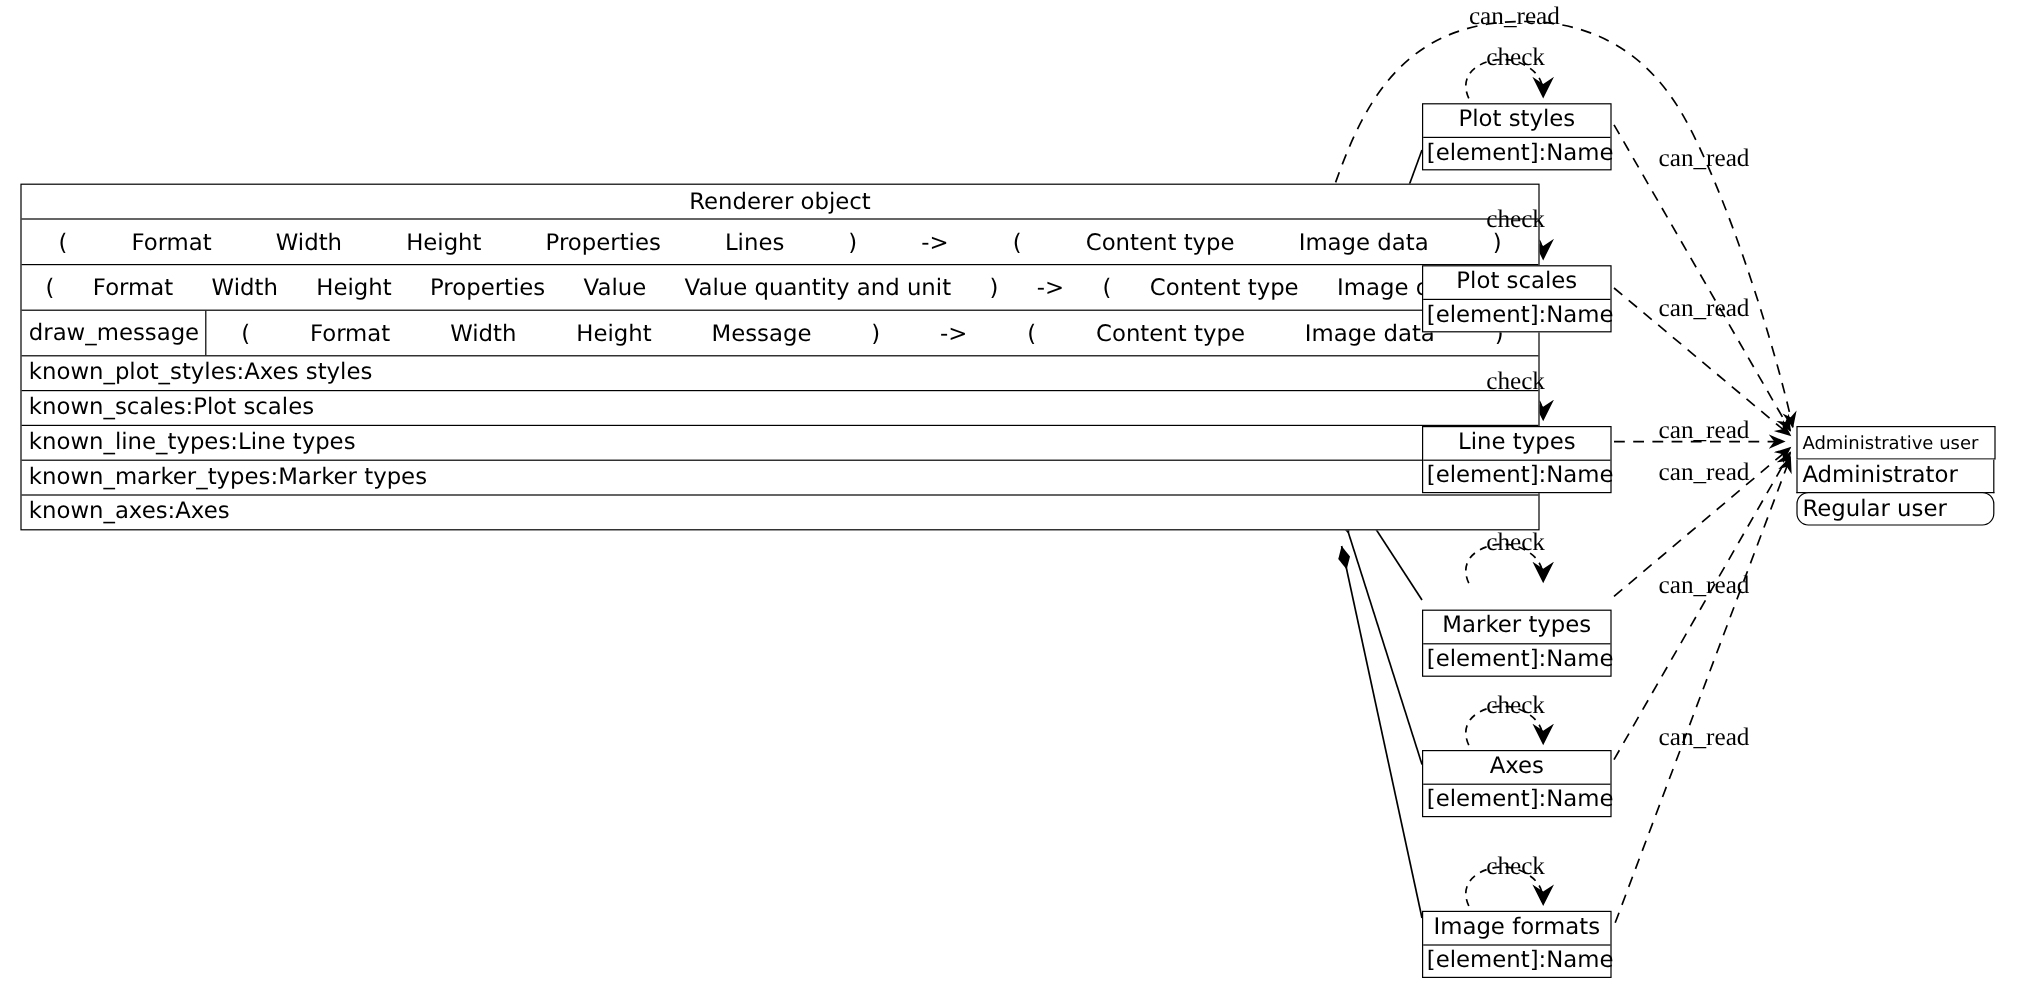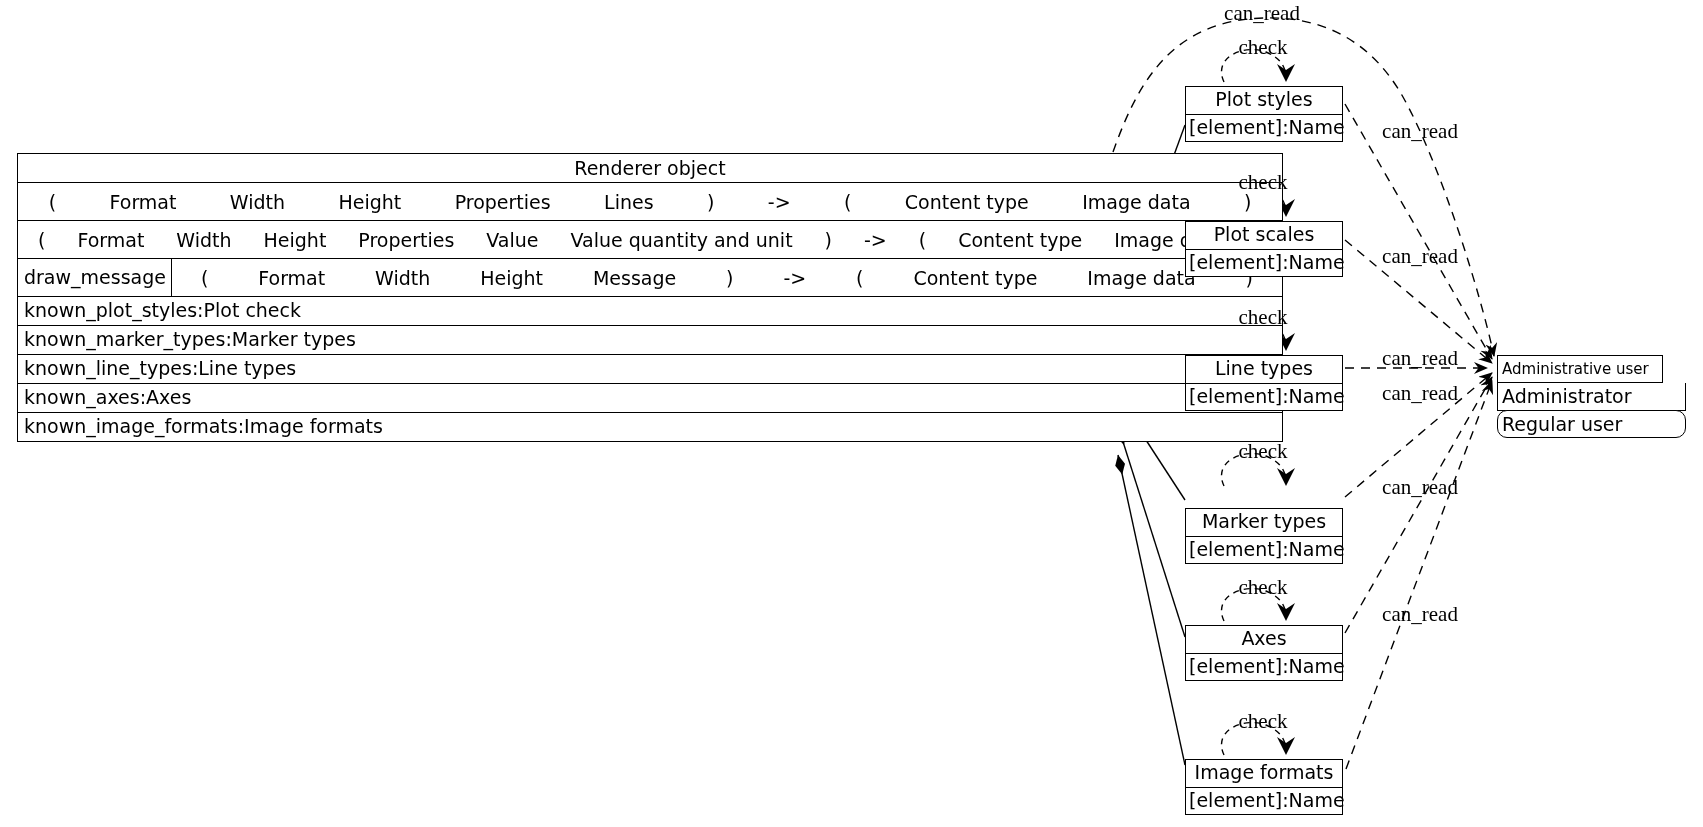--- a/index.html
+++ b/index.html
@@ -29,21 +29,21 @@
     box-sizing:border-box; background:#fff;
   }
   .c-title { height:27px; line-height:25px; text-align:center; font-size:19px; white-space:nowrap; }
   .c-elem  { height:27px; line-height:25px; border-top:1.5px solid #000; box-sizing:border-box;
              font-size:19px; padding-left:3px; white-space:nowrap; }
 
   
   .unode { position:absolute; left:1497px; top:355px; }
   .u-title { width:166px; height:28px; line-height:26px; border:1.5px solid #000; box-sizing:border-box;
              background:#fff; font-size:15px; padding-left:4px; white-space:nowrap; }
-  .u-row   { width:189px; height:28px; line-height:26px; border:1.5px solid #000; border-top:none;
+  .u-row   { width:165px; height:28px; line-height:26px; border:1.5px solid #000; border-top:none;
              box-sizing:border-box; background:#fff; font-size:19px; padding-left:4px; white-space:nowrap; }
   .u-row + .u-row { border-top:1.5px solid #000; margin-top:-1.5px;border-radius:10px; }
 
   
   .elabel {
     position:absolute; transform:translateX(-50%);
     font-family:Liberation Serif, serif; font-size:21px; line-height:21px;
     white-space:nowrap; background:transparent;
   }
 </style>
@@ -134,25 +134,25 @@
           <span class="tok">Message</span>
           <span class="tok">)</span>
           <span class="tok">-&gt;</span>
           <span class="tok">(</span>
           <span class="tok">Content type</span>
           <span class="tok">Image data</span>
           <span class="tok">)</span>
         </div>
     </div>
 
-    <div class="r-attr">known_plot_styles:Plot check</div>
+    <div class="r-attr">known_plot_styles:Axes styles</div>
+    <div class="r-attr">known_scales:Plot scales</div>
+    <div class="r-attr">known_line_types:Line types</div>
     <div class="r-attr">known_marker_types:Marker types</div>
-    <div class="r-attr">known_line_types:Line types</div>
     <div class="r-attr">known_axes:Axes</div>
-    <div class="r-attr">known_image_formats:Image formats</div>
   </div>
 
   <div class="cnode" style="top:86px">
     <div class="c-title">Plot styles</div>
     <div class="c-elem">[element]:Name</div>
   </div>
   <div class="cnode" style="top:221px">
     <div class="c-title">Plot scales</div>
     <div class="c-elem">[element]:Name</div>
   </div>

